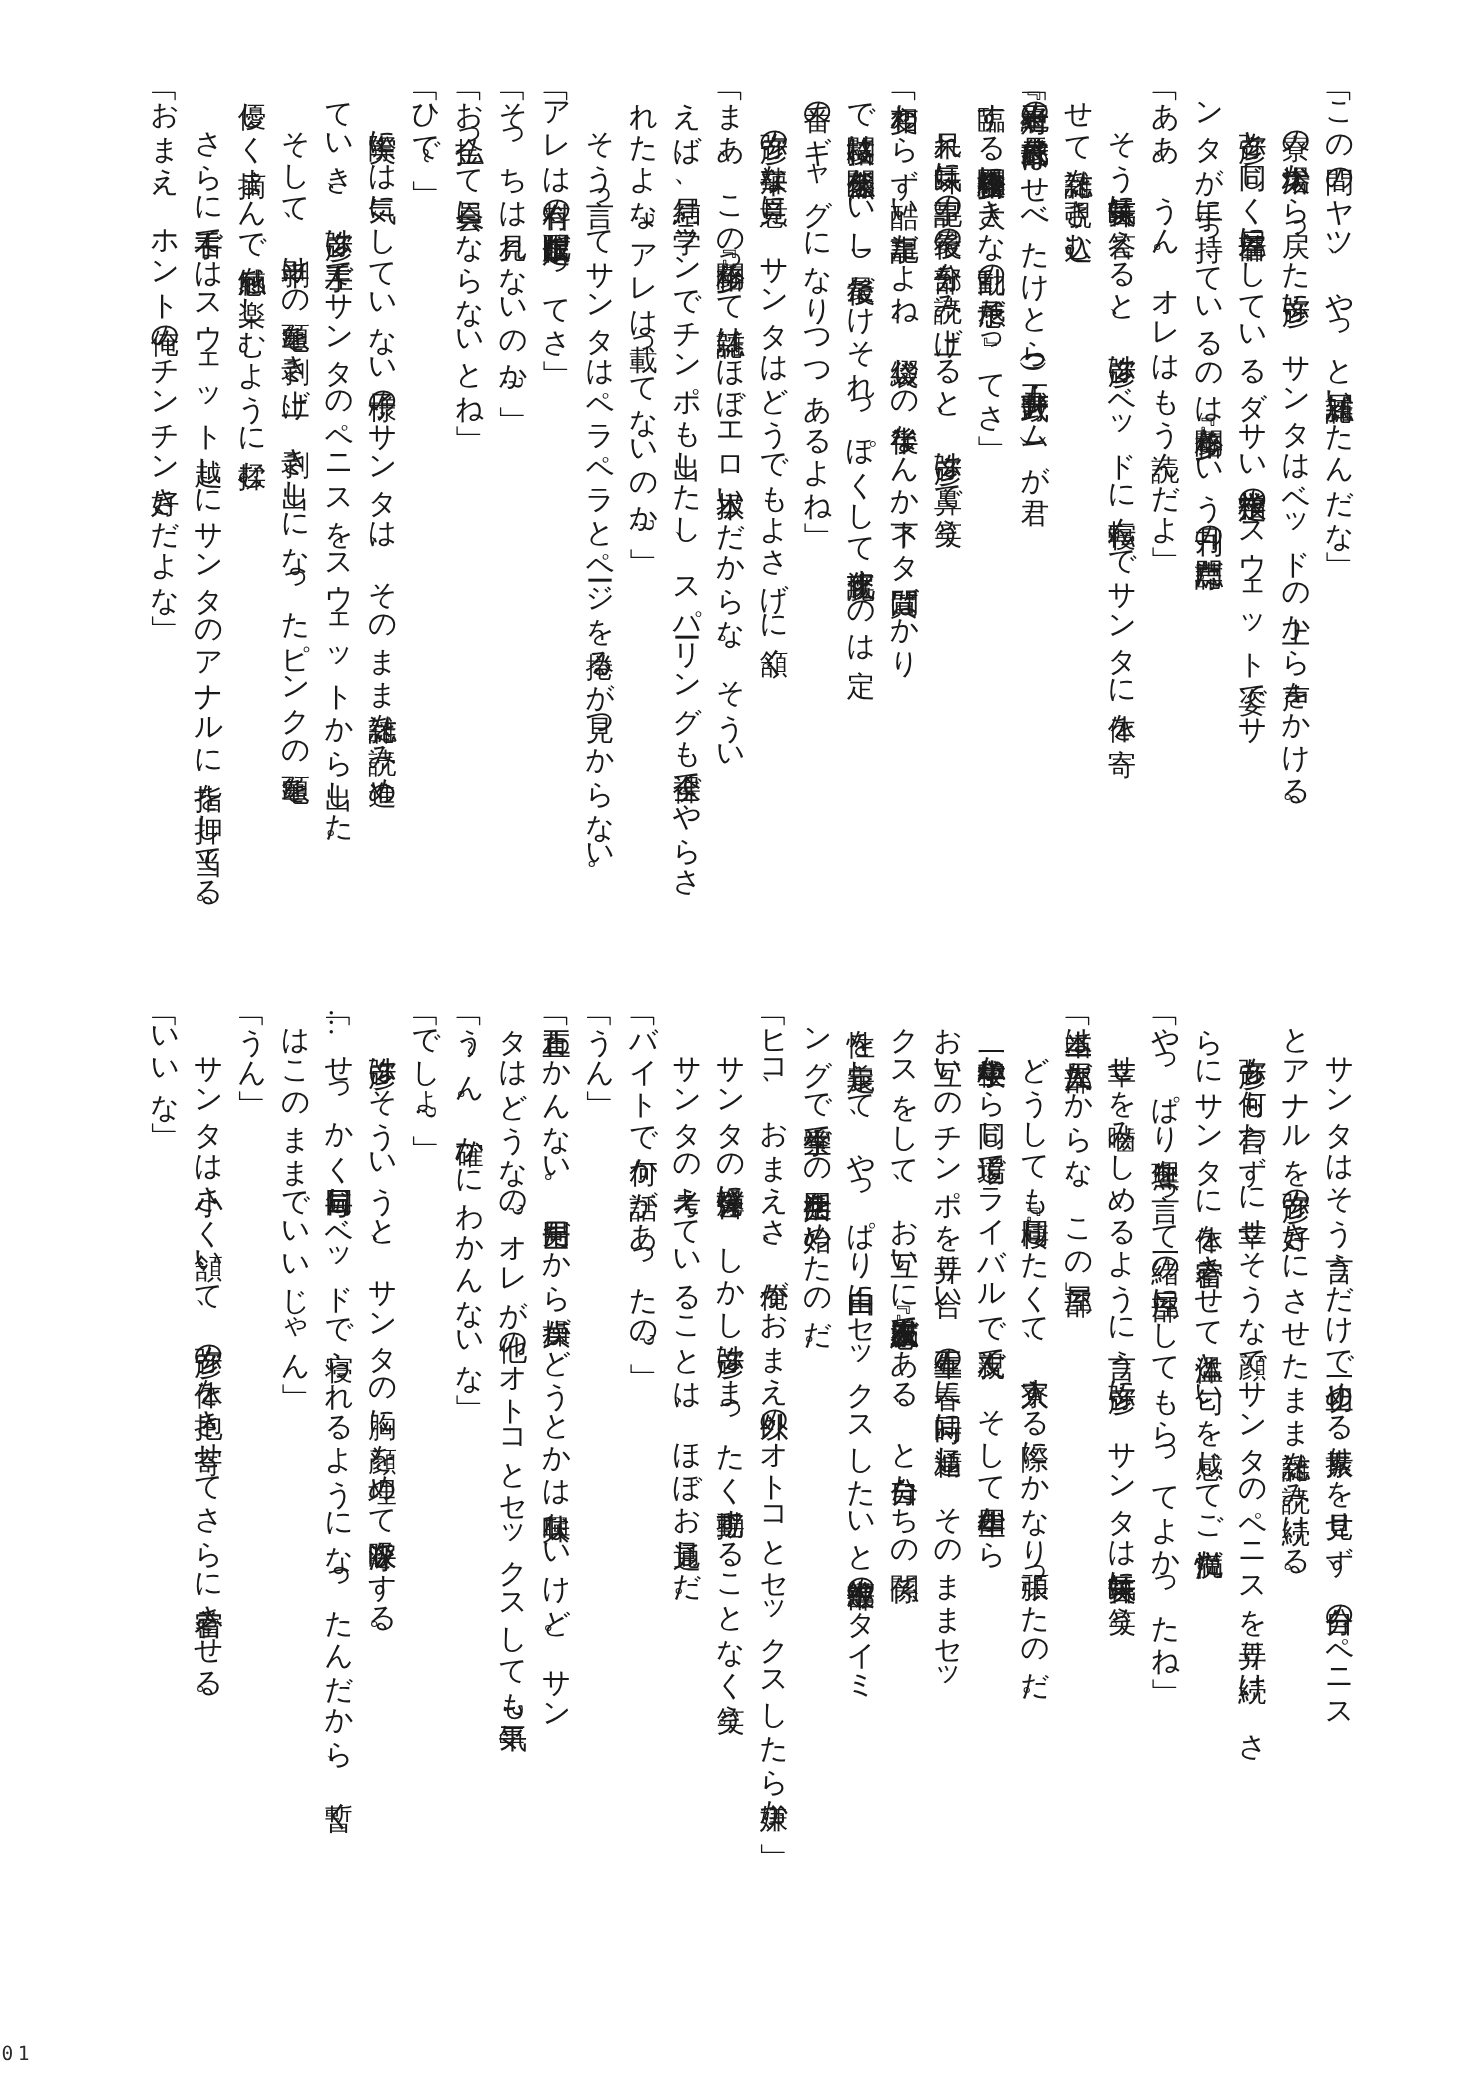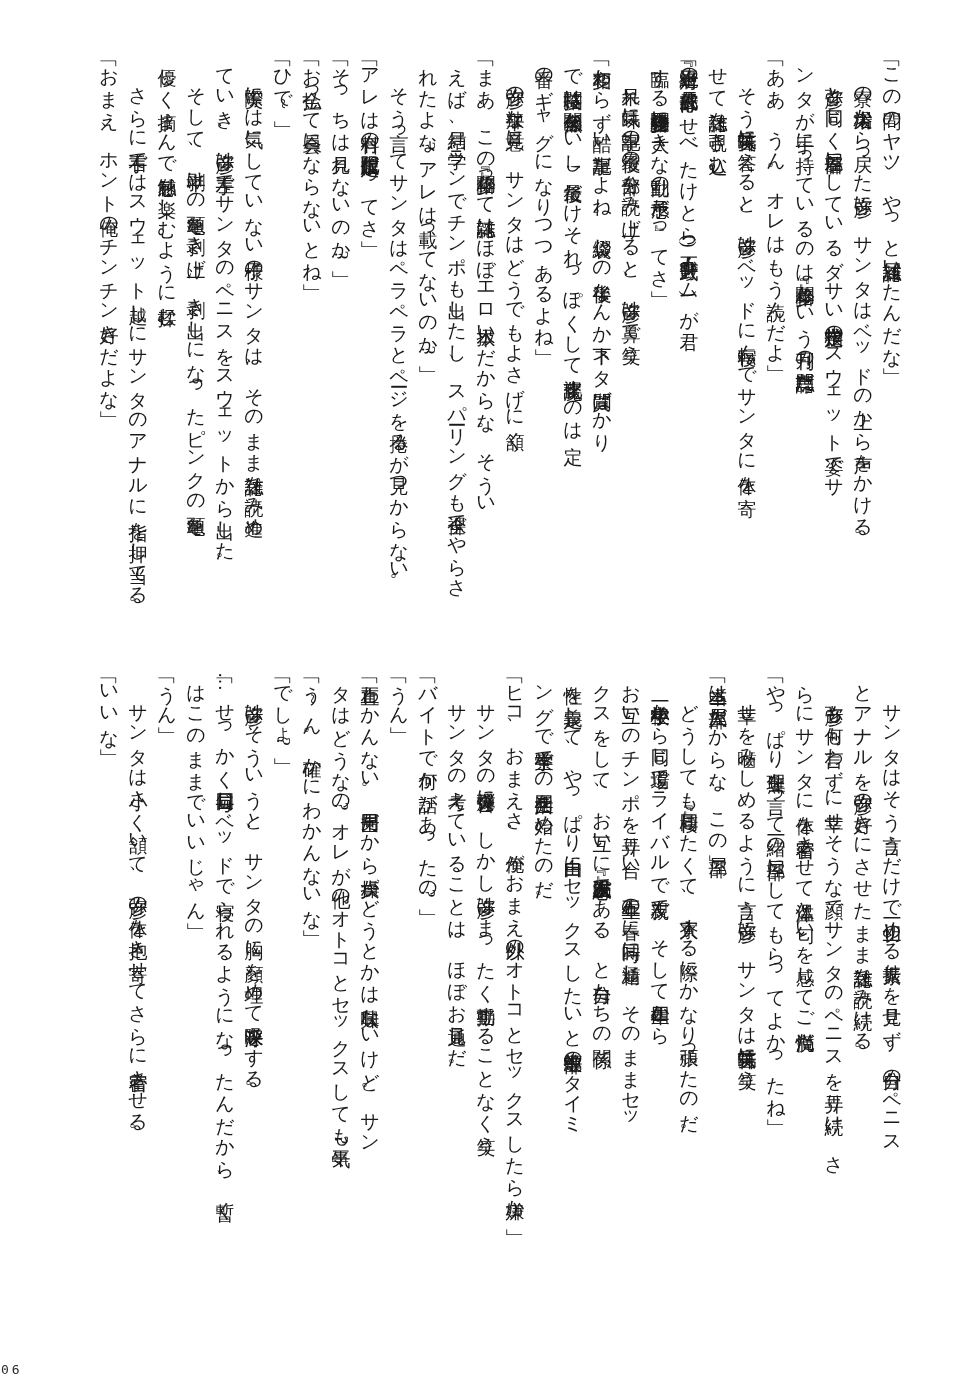--- a/index.html
+++ b/index.html
@@ -107,15 +107,15 @@
       <div class="line">「う~ん。確かにわかんないな」</div>
       <div class="line">「でしょ?」</div>
       <div class="line">　弥彦はそういうと、サンタの胸に顔を埋めて深呼吸をする。</div>
       <div class="line">「…せっかく毎日同じベッドで寝られるようになったんだから、暫く</div>
       <div class="line">はこのままでいいじゃん」</div>
       <div class="line">「うん」</div>
       <div class="line">　サンタは小さく頷いて、弥彦の体を抱き寄せてさらに密着させる。</div>
       <div class="line">「いいな」</div>
     </section>
 
-  <div class="page-number">06</div>
+  <div class="page-number">01</div>
 
 </div>
 
 </body></html>

